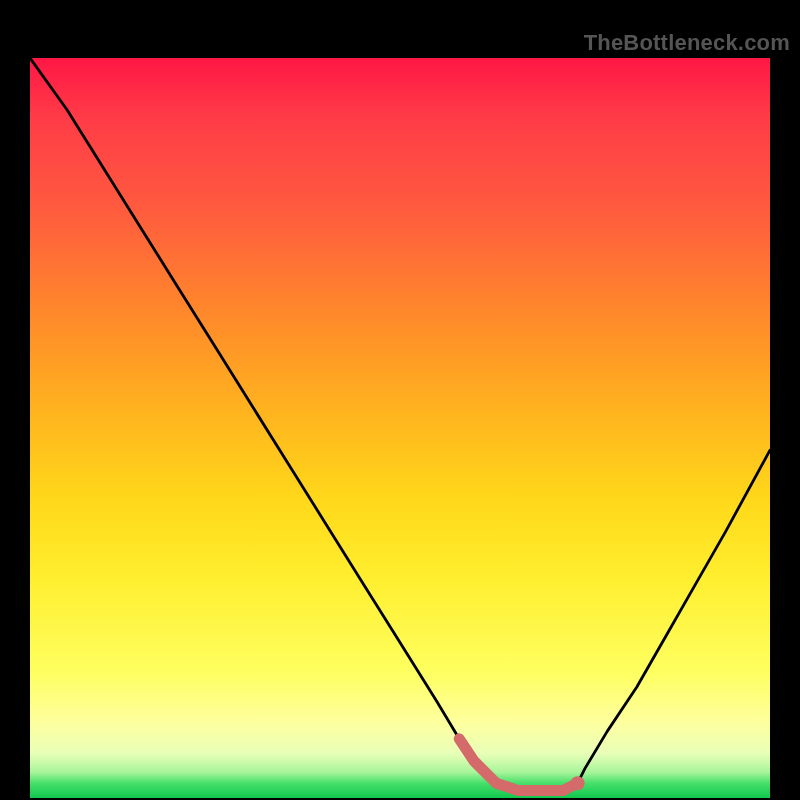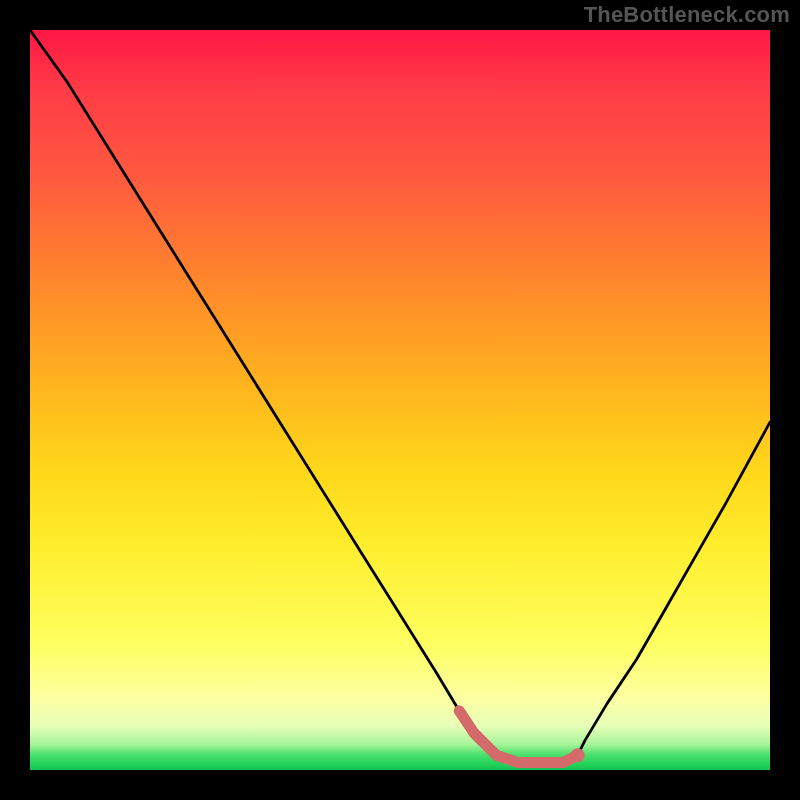--- a/index.html
+++ b/index.html
@@ -9,20 +9,21 @@
     height: 800px;
     background: #000000;
     overflow: hidden;
     font-family: Arial, Helvetica, sans-serif;
   }
   .frame {
     position: relative;
     width: 800px;
     height: 620px;
     background: #000000;
+    margin-top: 28px;
   }
   .watermark {
     position: absolute;
     top: 2px;
     right: 10px;
     color: #555555;
     font-size: 22px;
     font-weight: 600;
     letter-spacing: 0.2px;
     z-index: 10;

